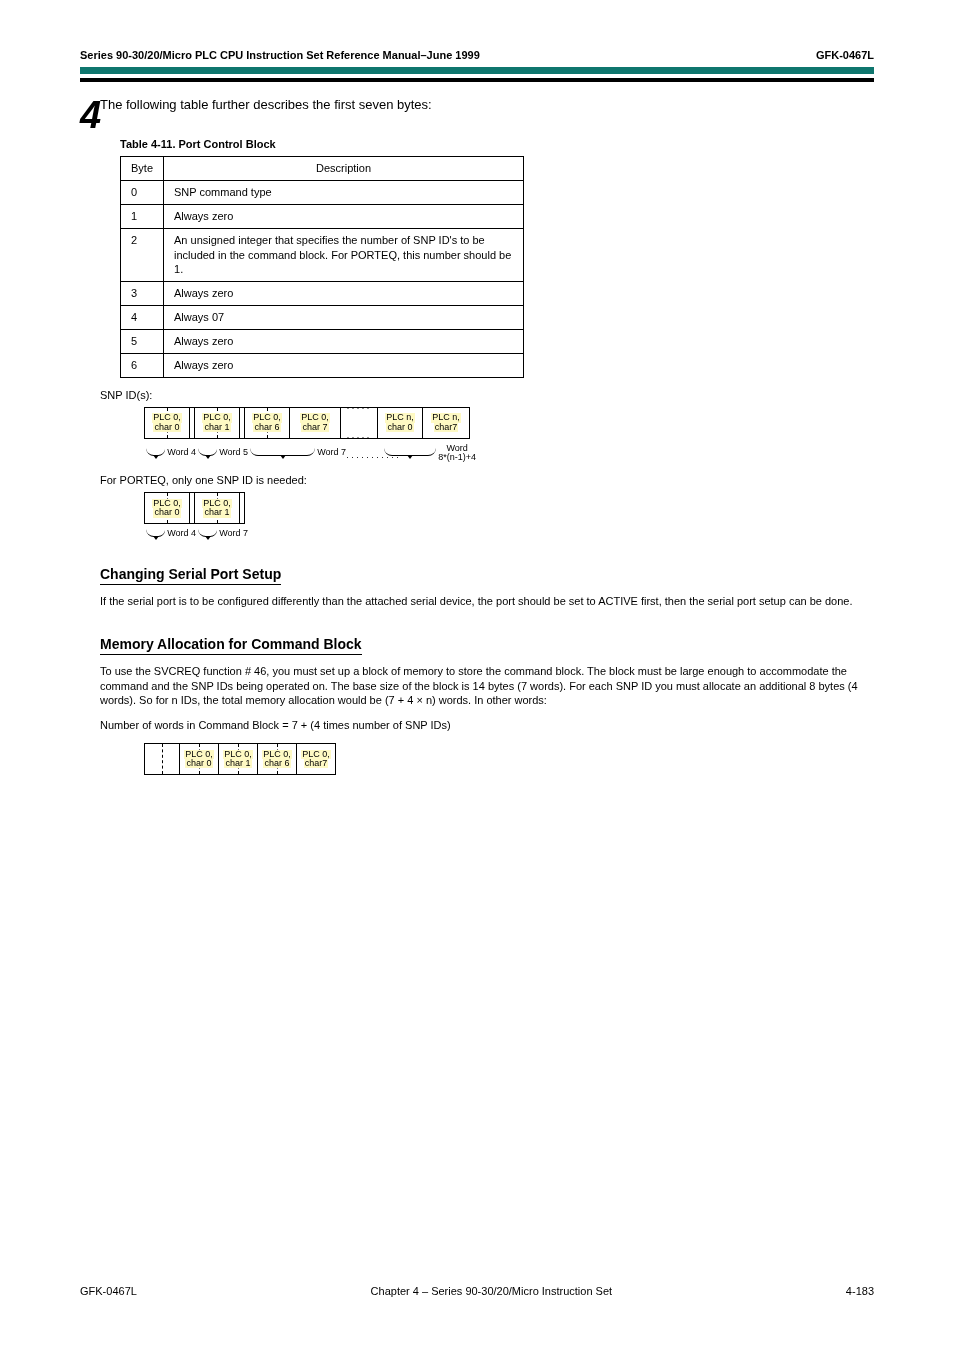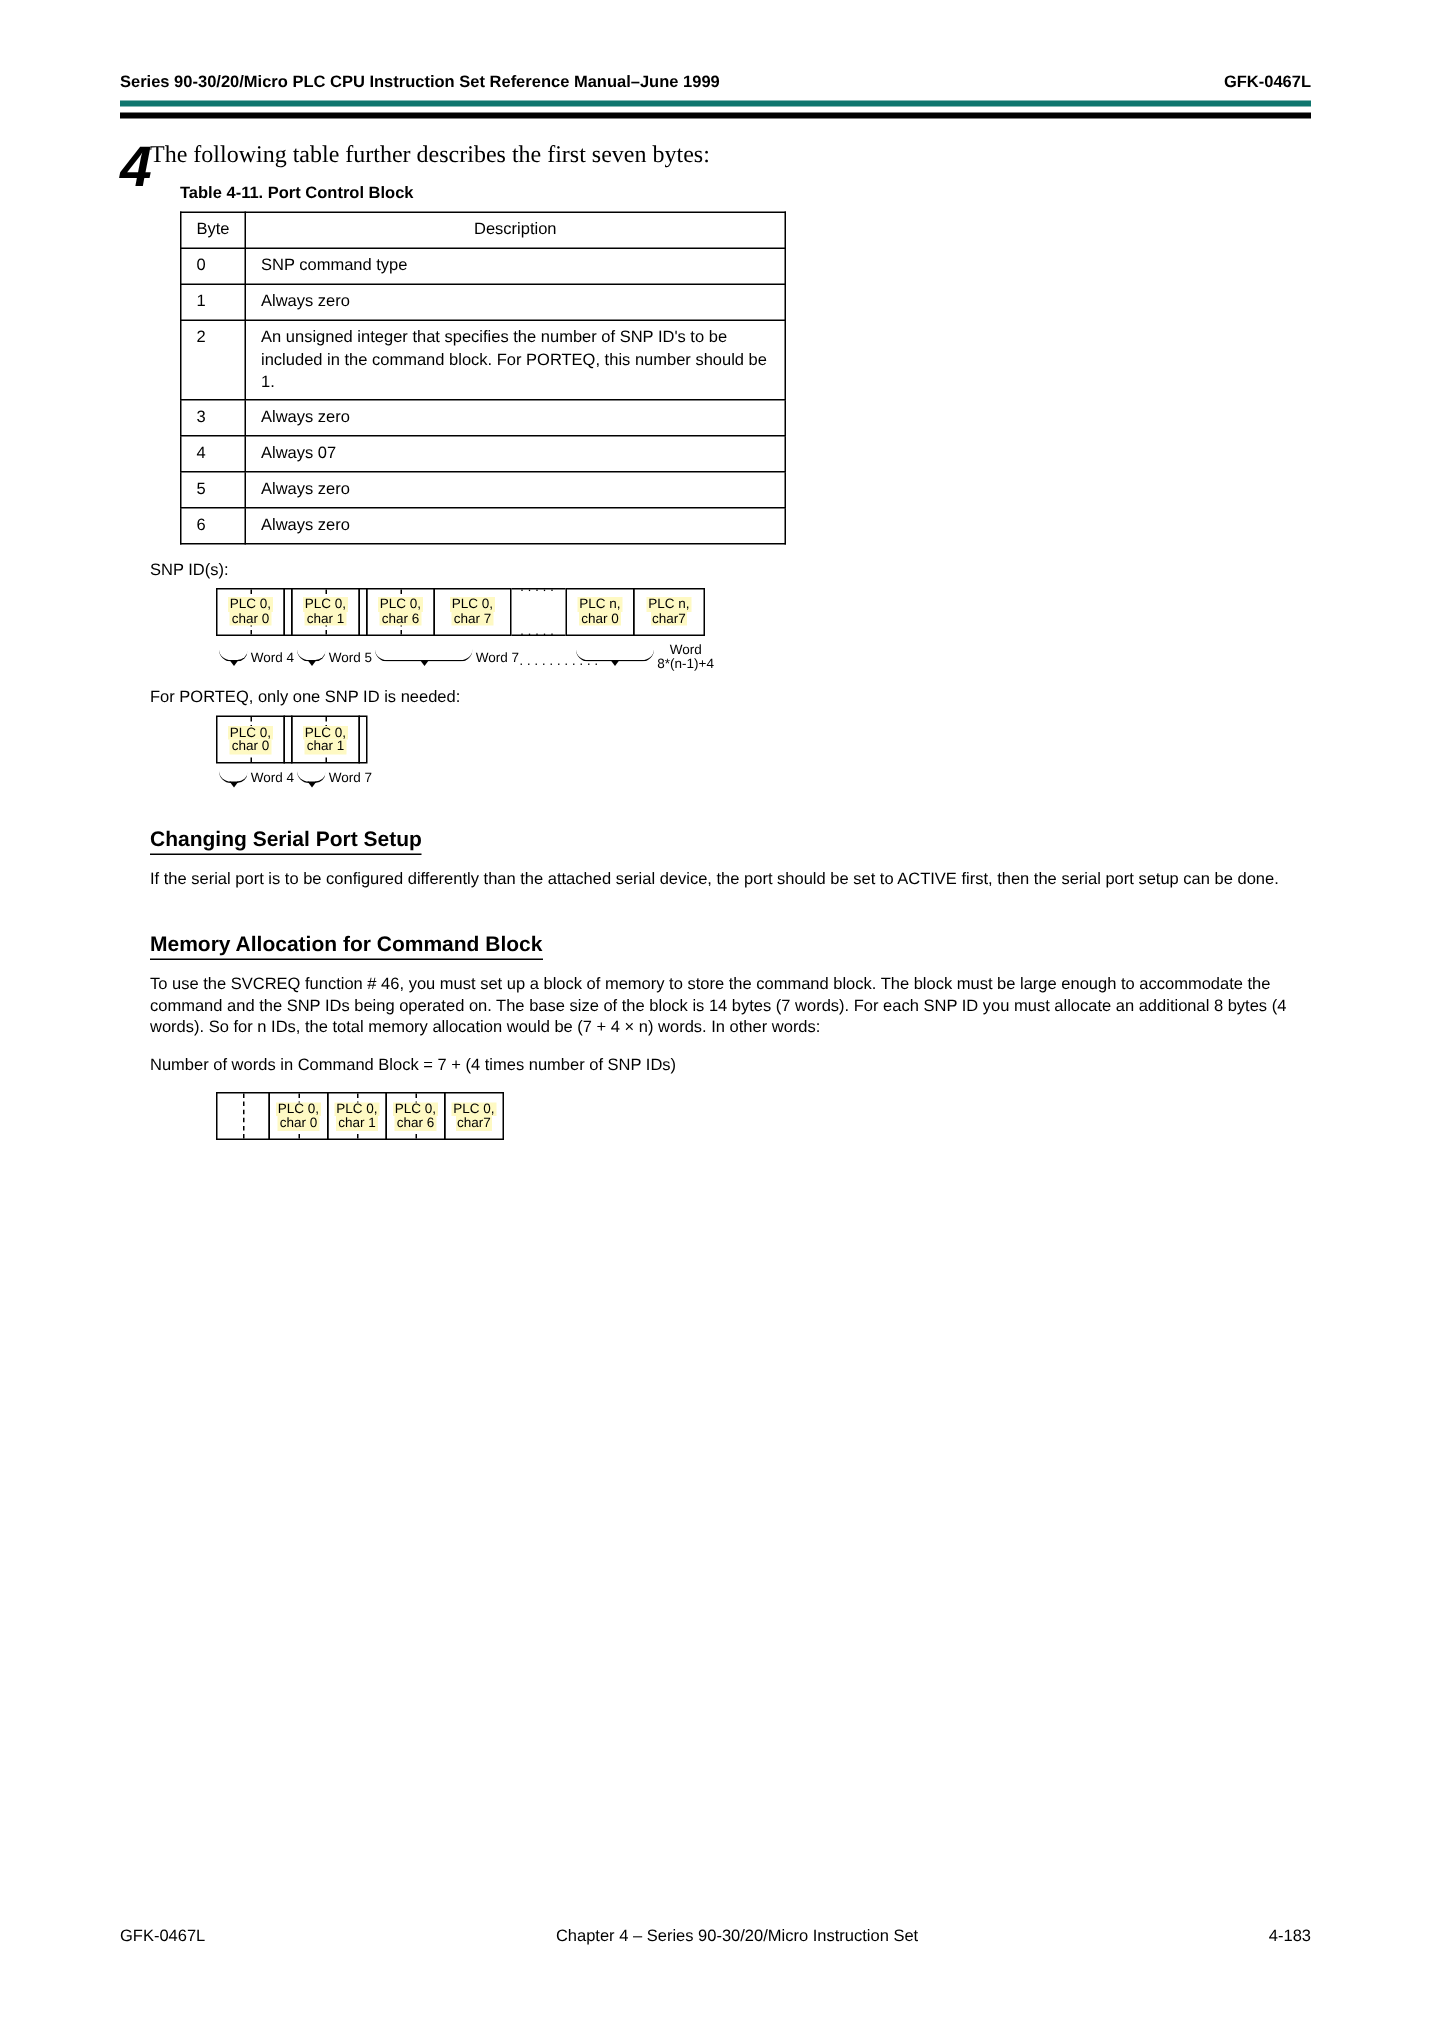--- a/index.html
+++ b/index.html
@@ -10,41 +10,40 @@
     background: #fff;
     width: 954px;
     height: 1351px;
     position: relative;
     padding: 48px 80px 60px 80px;
     line-height: 1.35;
   }
   .top-header {
     display: flex;
     justify-content: space-between;
-    border-bottom: 4px solid #0f766e;
+    border-bottom: 7px solid #0f766e;
     padding-bottom: 4px;
     margin-bottom: 4px;
     font-weight: bold;
     font-size: 11px;
   }
   .thickbar {
     border-top: 4px solid #000;
     margin-bottom: 8px;
   }
   .subhdr {
     font-weight: bold;
     font-size: 11px;
     margin-top: 6px;
     margin-bottom: 6px;
   }
   .lead {
     margin-top: 6px;
-    margin-bottom: 8px;
-    font-size: 16px;
-    font-family: Liberation Serif, serif;
+    margin-bottom: 24px;
+    font-size: 13px;
   }
   table.tab {
     border-collapse: collapse;
     font-size: 11px;
     margin-left: 20px;
   }
   table.tab th, table.tab td {
     border: 1px solid #000;
     padding: 4px 10px;
     text-align: left;

